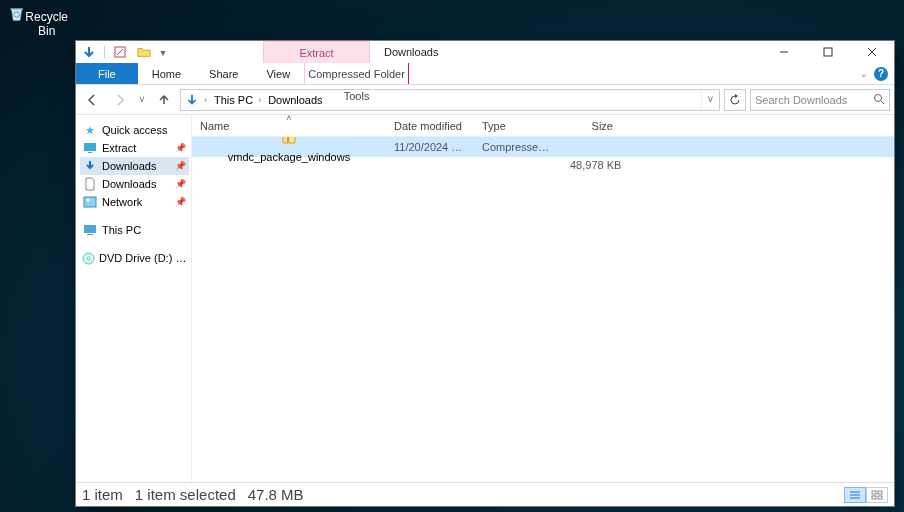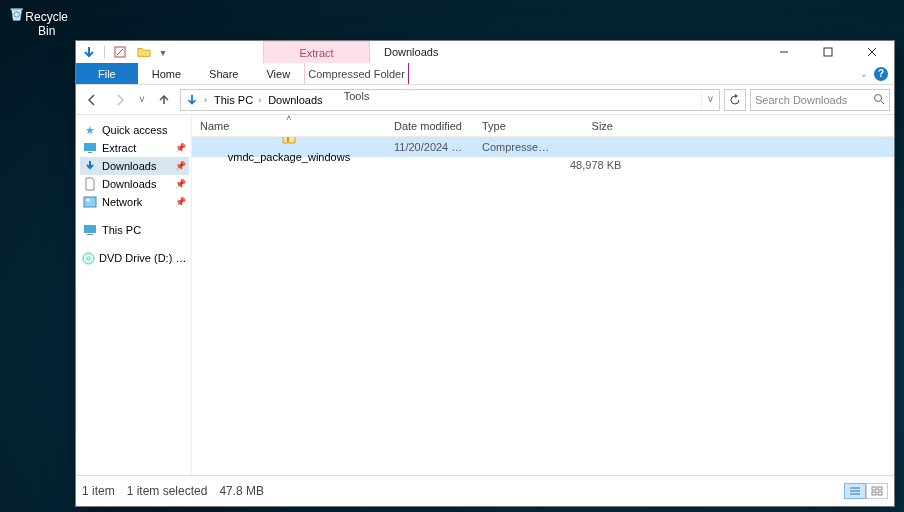--- a/index.html
+++ b/index.html
@@ -95,22 +95,22 @@
   .rows { flex:1; overflow:auto; }
   .row { display:flex; align-items:center; height:20px; font-size:11px;}
   .row.selected { background:#cde8ff; }
   .cell { padding:0 8px; white-space:nowrap; overflow:hidden; text-overflow:ellipsis;flex-direction:column; }
   .cell.name{flex:0 0 194px; display:flex;align-items:center;gap:4px;}
   .cell.date{flex:0 0 88px; color:#555;}
   .cell.type{flex:0 0 88px; color:#555;}
   .cell.size{flex:0 0 60px; color:#555; text-align:right; justify-content:flex-end; display:flex;margin-top:36px;}
 
   
-  .statusbar { height:31px; border-top:1px solid #ddd; display:flex; align-items:center;
-    font-size:12px; color:#444; padding:0 6px; background:#fff;}
+  .statusbar { height:24px; border-top:1px solid #ddd; display:flex; align-items:center;
+    font-size:15px; color:#444; padding:0 6px; background:#fff;}
   .statusbar .seg { margin-right:12px; }
   .view-toggle { margin-left:auto; display:flex; gap:0;}
   .vt-btn { width:22px;height:16px;border:1px solid #ccc;display:flex;align-items:center;justify-content:center;font-size:10px;}
   .vt-btn.active{ background:#cde6ff; border-color:#7fb7e8;}
 
   
   .ic-folder{width:14px;height:14px;}
   .ic-file{width:14px;height:14px;}
 </style>
 </head>

